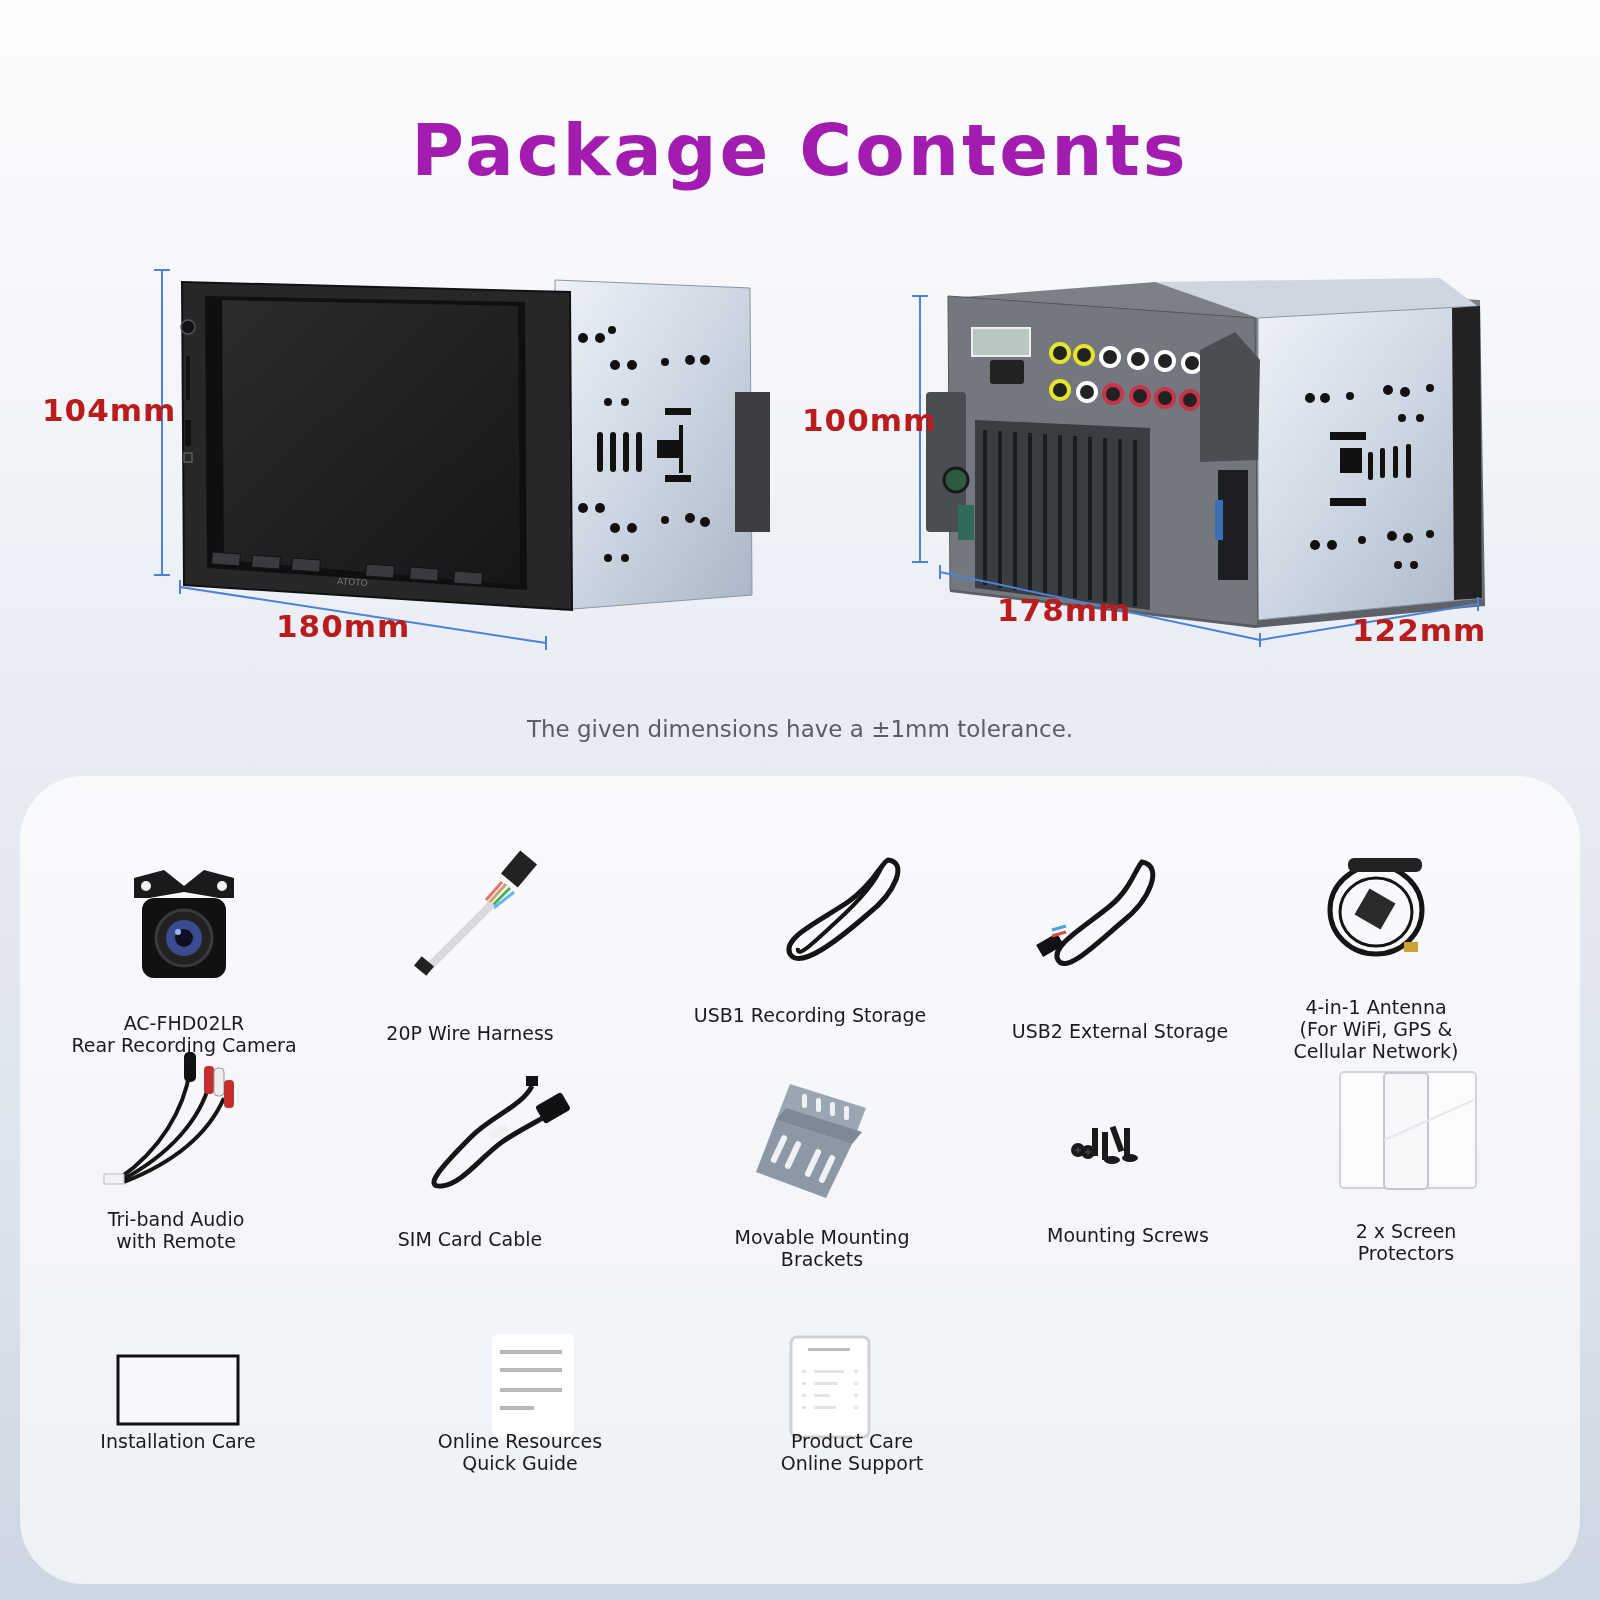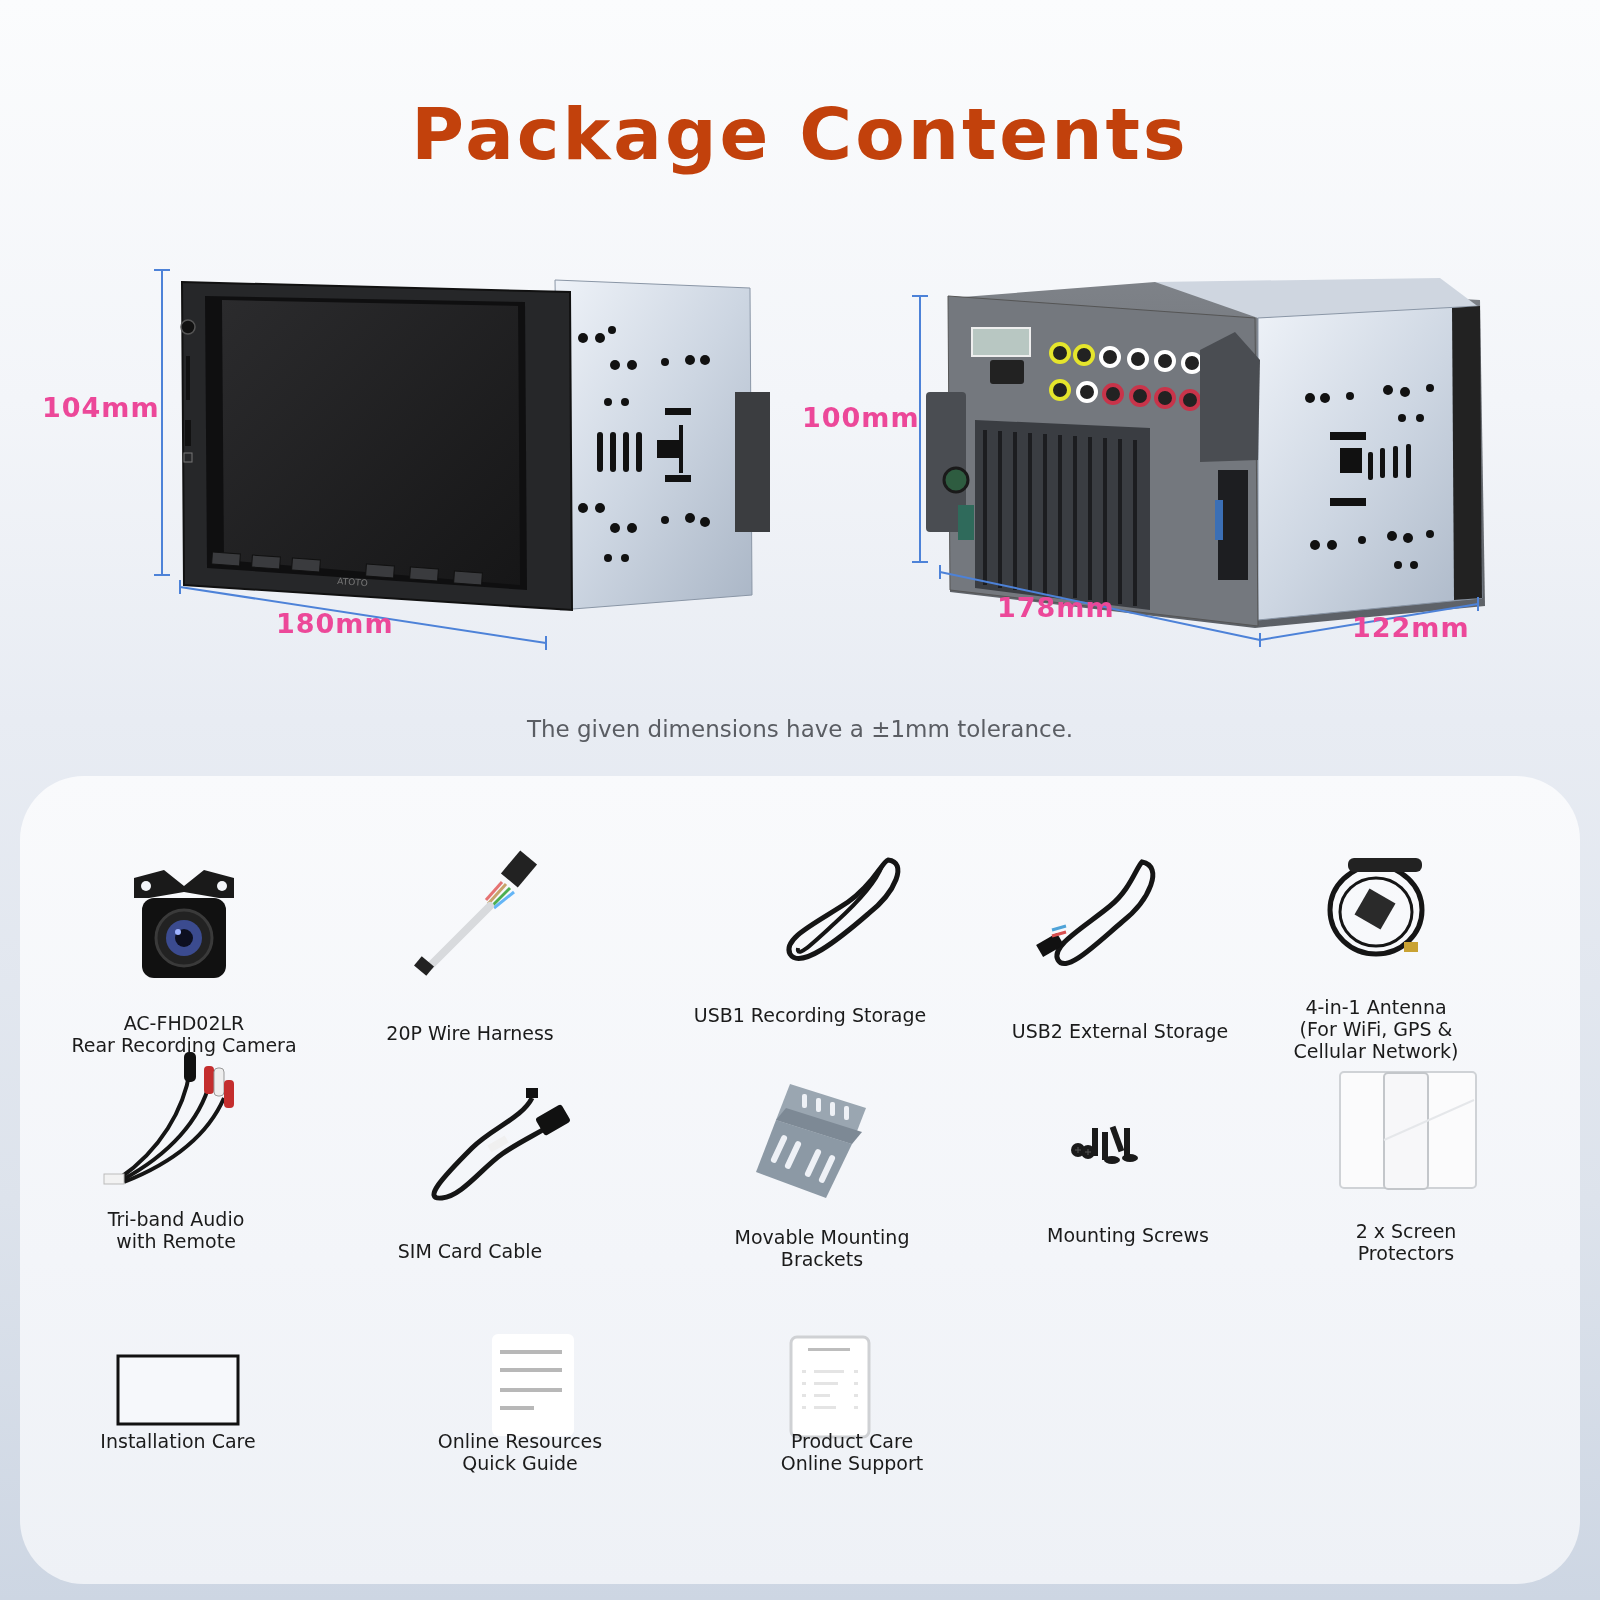--- a/index.html
+++ b/index.html
@@ -4,28 +4,28 @@
 <style>
   * { box-sizing: border-box; margin: 0; padding: 0; }
   html, body { width: 1600px; height: 1600px; overflow: hidden; }
   body {
     font-family: "Liberation Sans", "DejaVu Sans", sans-serif;
     background: linear-gradient(180deg, #fbfcfd 0%, #f3f5f9 25%, #e8ecf3 45%, #dde3ec 75%, #cdd6e3 100%);
     position: relative;
     color: #111;
   }
   .title {
-    position: absolute; top: 92px; left: 0; width: 1600px;
+    position: absolute; top: 108px; left: 0; width: 1600px;
     text-align: center; font-size: 72px; font-weight: bold;
-    letter-spacing: 3px; color: #c2410c;
+    letter-spacing: 3px; color: #a21caf;
     font-family: "DejaVu Sans", sans-serif;
   }
   .dim-label {
     position: absolute; font-family: "DejaVu Sans", sans-serif;
-    font-weight: bold; font-size: 27px; color: #ec4899; letter-spacing: 1px;
+    font-weight: bold; font-size: 31px; color: #b91c1c; letter-spacing: 1px;
   }
   svg.overlay { position: absolute; left: 0; top: 0; }
   .tolerance {
     position: absolute; top: 716px; left: 0; width: 1600px; text-align: center;
     font-size: 23px; color: #5a5d63; font-family: "DejaVu Sans", sans-serif;
   }
   .panel {
     position: absolute; left: 20px; top: 776px; width: 1560px; height: 808px;
     background: linear-gradient(180deg, #f9fafc 0%, #f3f5f9 60%, #eef1f6 100%);
     border-radius: 64px;
@@ -289,21 +289,21 @@
       <rect x="84" y="2" width="12" height="30" rx="5" fill="#111"></rect>
       <rect x="104" y="16" width="10" height="28" rx="4" fill="#c42e2e"></rect>
       <rect x="114" y="18" width="10" height="28" rx="4" fill="#eeeeee" stroke="#999"></rect>
       <rect x="124" y="30" width="10" height="28" rx="4" fill="#c42e2e"></rect>
       <rect x="4" y="124" width="20" height="10" fill="#f2f2f2" stroke="#bbb"></rect>
     </svg>
     <div class="label" style="left:156px; top:432px;">Tri-band Audio
 with Remote</div>
   </div>
 
-  <div class="item" style="left:0; top:12px; width:1px; height:1px;">
+  <div class="item" style="left:0; top:0; width:1px; height:1px;">
     <svg class="pic" style="left:392px; top:300px;" width="160" height="116" viewBox="0 0 160 116">
       <path d="M120 10 C110 30 80 40 60 60 C30 90 10 112 30 110 C50 108 70 80 90 66 C110 52 130 44 150 30" fill="none" stroke="#151515" stroke-width="5"></path>
       <rect x="126" y="22" width="30" height="20" rx="3" fill="#111" transform="rotate(-30 141 32)"></rect>
       <rect x="114" y="0" width="12" height="10" fill="#111"></rect>
       <rect x="76" y="52" width="20" height="8" fill="#f0f0f0" transform="rotate(-30 86 56)"></rect>
     </svg>
     <div class="label" style="left:450px; top:452px;">SIM Card Cable</div>
   </div>
 
   <div class="item" style="left:0; top:0; width:1px; height:1px;">

